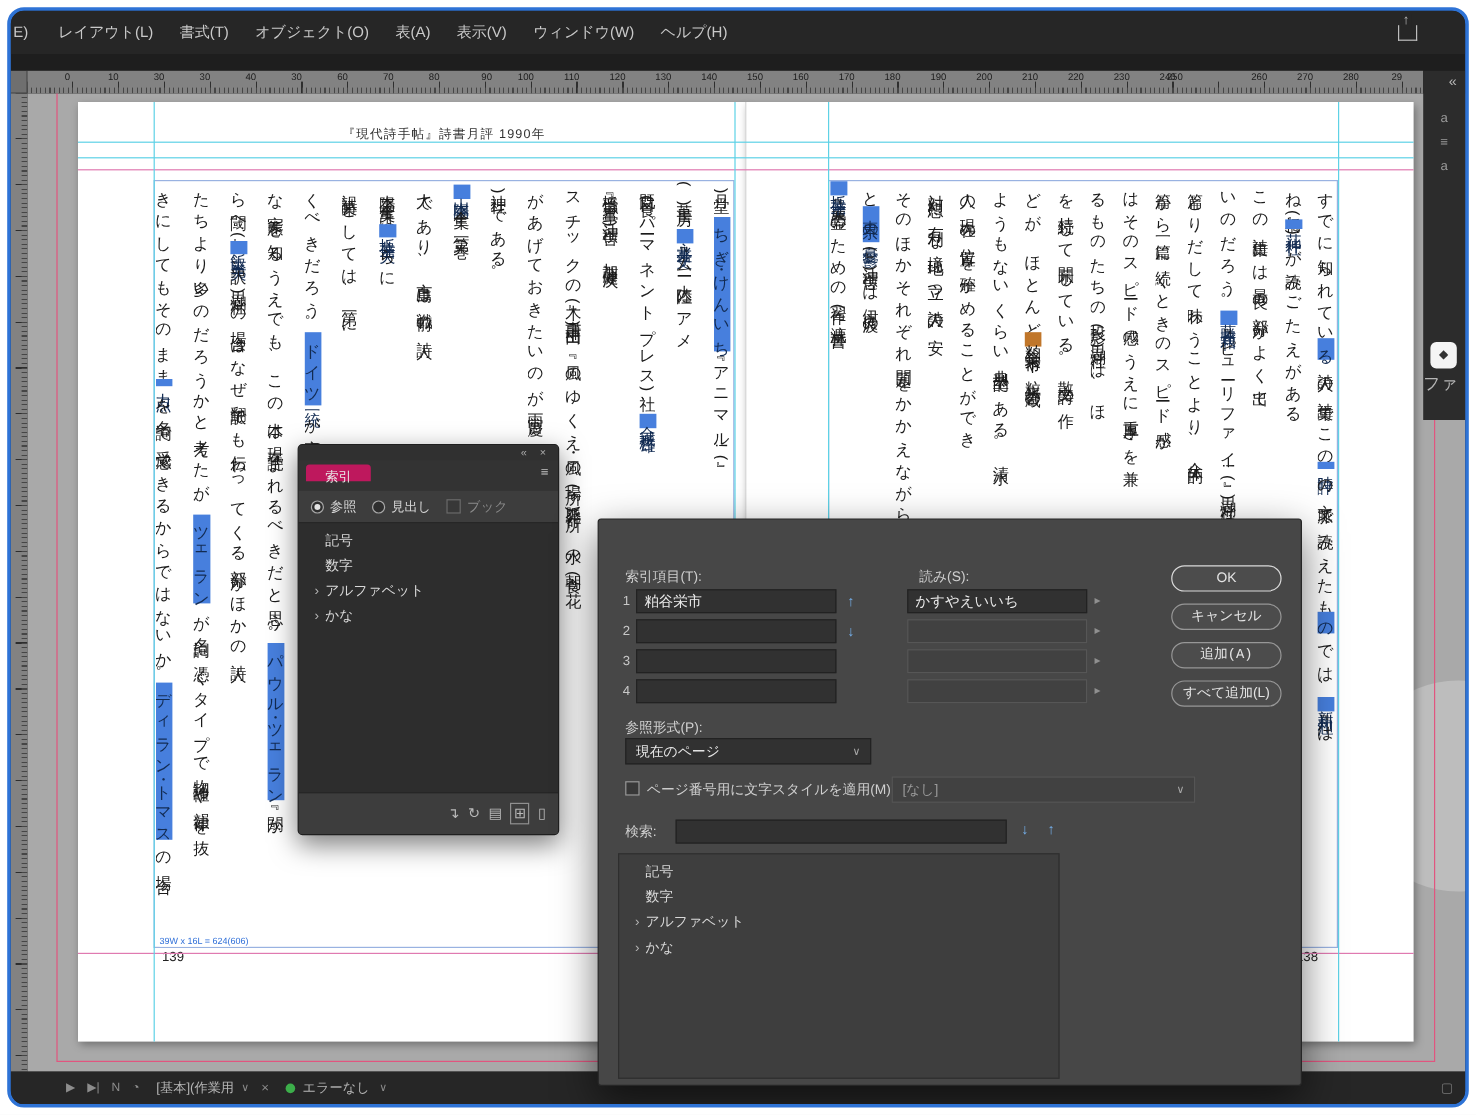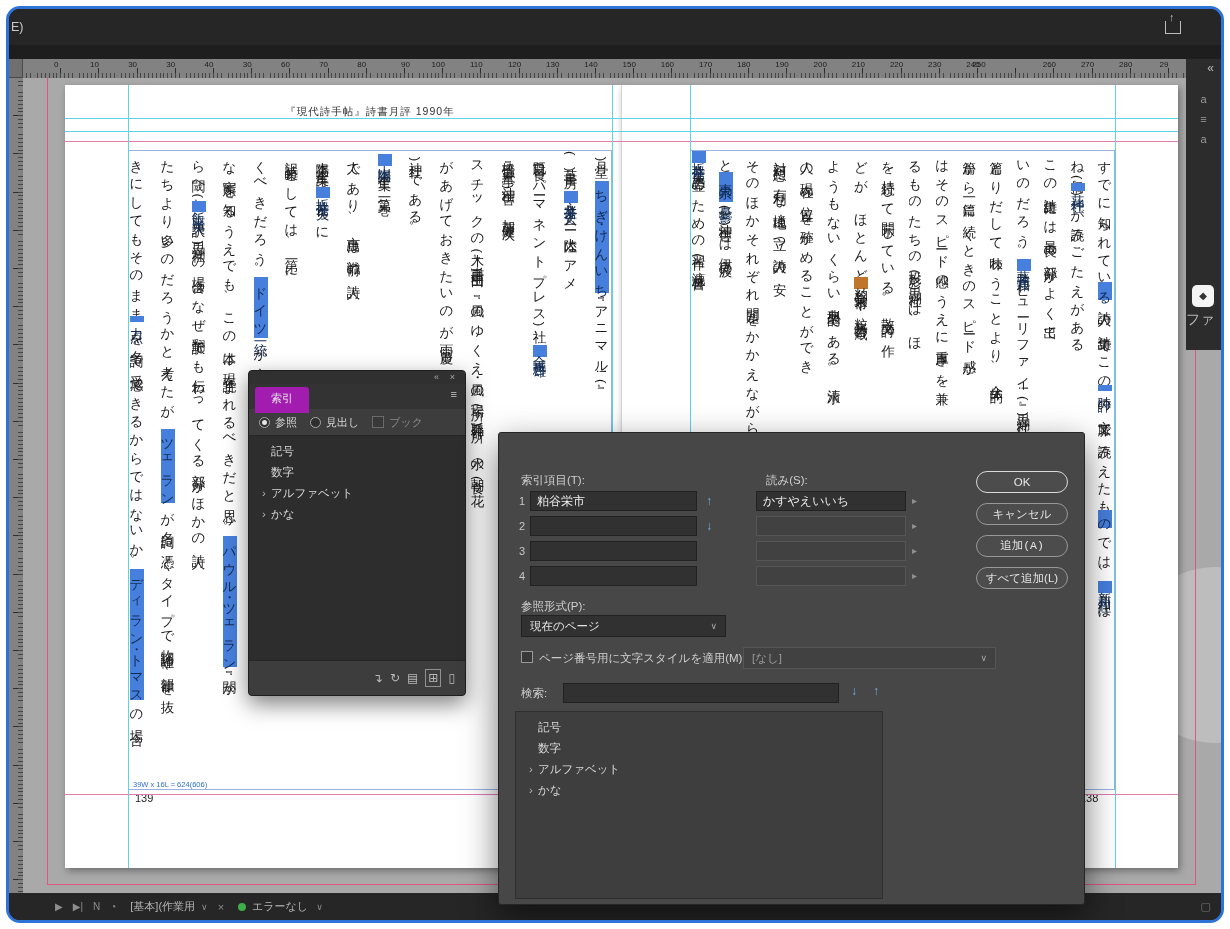--- a/index.html
+++ b/index.html
@@ -60,21 +60,21 @@
   .cc-ic{position:absolute;left:6px;top:226px;width:22px;height:22px;background:#f4f4f4;border-radius:5px;color:#333;font-size:10px;text-align:center;line-height:22px;}
   .cc-lbl{position:absolute;left:0;top:252px;width:100%;text-align:left;color:#b5b5b5;font-size:14px;}
 
   
   .panel{position:absolute;left:239px;top:361px;width:218px;height:326px;background:#3d3d3d;border:1px solid #1f1f1f;border-radius:4px;box-shadow:0 8px 22px rgba(0,0,0,.5);z-index:20;}
   .p-drag{position:relative;height:13px;background:#303030;border-radius:4px 4px 0 0;}
   .p-ic{position:absolute;top:0;color:#a8a8a8;font-size:9px;line-height:13px;}
   .p-ic.c1{right:26px;}
   .p-ic.c2{right:10px;}
   .p-tabs{position:relative;height:25px;background:#333;}
-  .p-tab{position:absolute;left:6px;top:3px;height:26px;padding:0 16px;background:#a21caf;color:#e9e9e9;font-size:11px;line-height:22px;border-radius:3px 3px 0 0;}
+  .p-tab{position:absolute;left:6px;top:3px;height:14px;padding:0 16px;background:#be185d;color:#e9e9e9;font-size:11px;line-height:22px;border-radius:3px 3px 0 0;}
   .p-menu{position:absolute;right:8px;top:4px;color:#c5c5c5;font-size:11px;}
   .p-opts{height:26px;display:flex;align-items:center;gap:5px;padding:0 10px;background:#3d3d3d;}
   .radio{width:11px;height:11px;border-radius:50%;border:1px solid #a8a8a8;background:#2e2e2e;position:relative;display:inline-block;}
   .radio.sel::after{content:"";position:absolute;left:2px;top:2px;width:5px;height:5px;border-radius:50%;background:#e4e4e4;}
   .p-lbl{color:#d6d6d6;font-size:11px;margin-right:8px;}
   .p-lbl.dim{color:#8a8a8a;}
   .cbx{width:12px;height:12px;border:1px solid #9a9a9a;background:#383838;display:inline-block;}
   .cbx.dim{border-color:#6b6b6b;}
   .p-list{position:absolute;left:0;top:64px;right:0;bottom:34px;background:#2d2d2d;border-top:1px solid #262626;border-bottom:1px solid #262626;padding-top:5px;}
   .tree-item{display:flex;line-height:21px;color:#d9d9d9;font-size:11.5px;}
@@ -114,20 +114,29 @@
   .dot{width:8px;height:8px;border-radius:50%;margin-left:14px;margin-right:6px;}
   .sb-corner{position:absolute;right:10px;top:7px;color:#777;font-size:11px;}
 </style>
 </head>
 <body>
 
 <div class="window">
 
   <div class="menubar">
     <span class="menu-partial">E)</span>
+    <div class="menu-items">
+        <span class="menu-item">レイアウト(L)</span>
+        <span class="menu-item">書式(T)</span>
+        <span class="menu-item">オブジェクト(O)</span>
+        <span class="menu-item">表(A)</span>
+        <span class="menu-item">表示(V)</span>
+        <span class="menu-item">ウィンドウ(W)</span>
+        <span class="menu-item">ヘルプ(H)</span>
+      </div>
     <span class="share">
       <span class="share-arrow">↑</span>
     </span>
   </div>
 
   <div class="ruler-corner"></div>
   <div class="hruler">
       <span class="ruler-num" style="left: -15px;">10</span>
       <span class="ruler-num" style="left: 23.2px;">0</span>
       <span class="ruler-num" style="left: 61.4px;">10</span>

